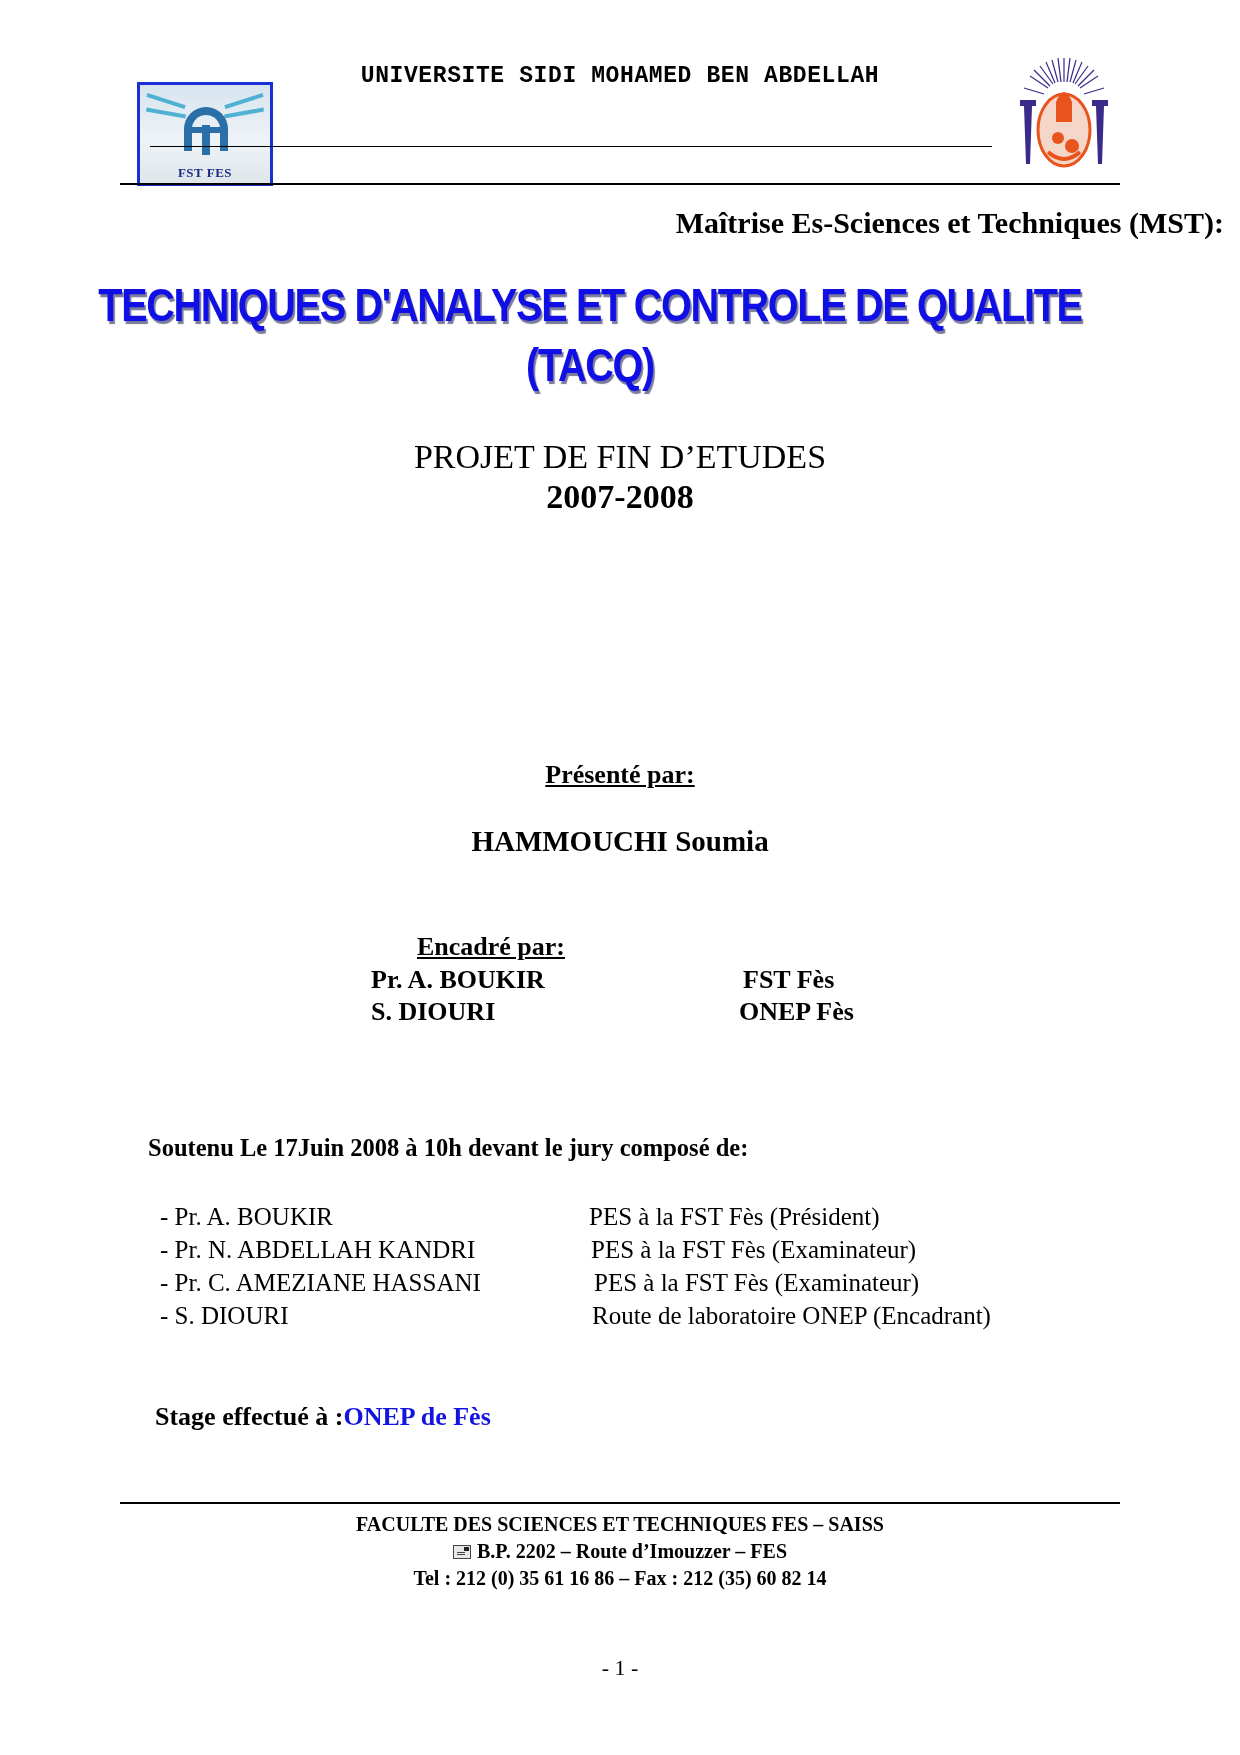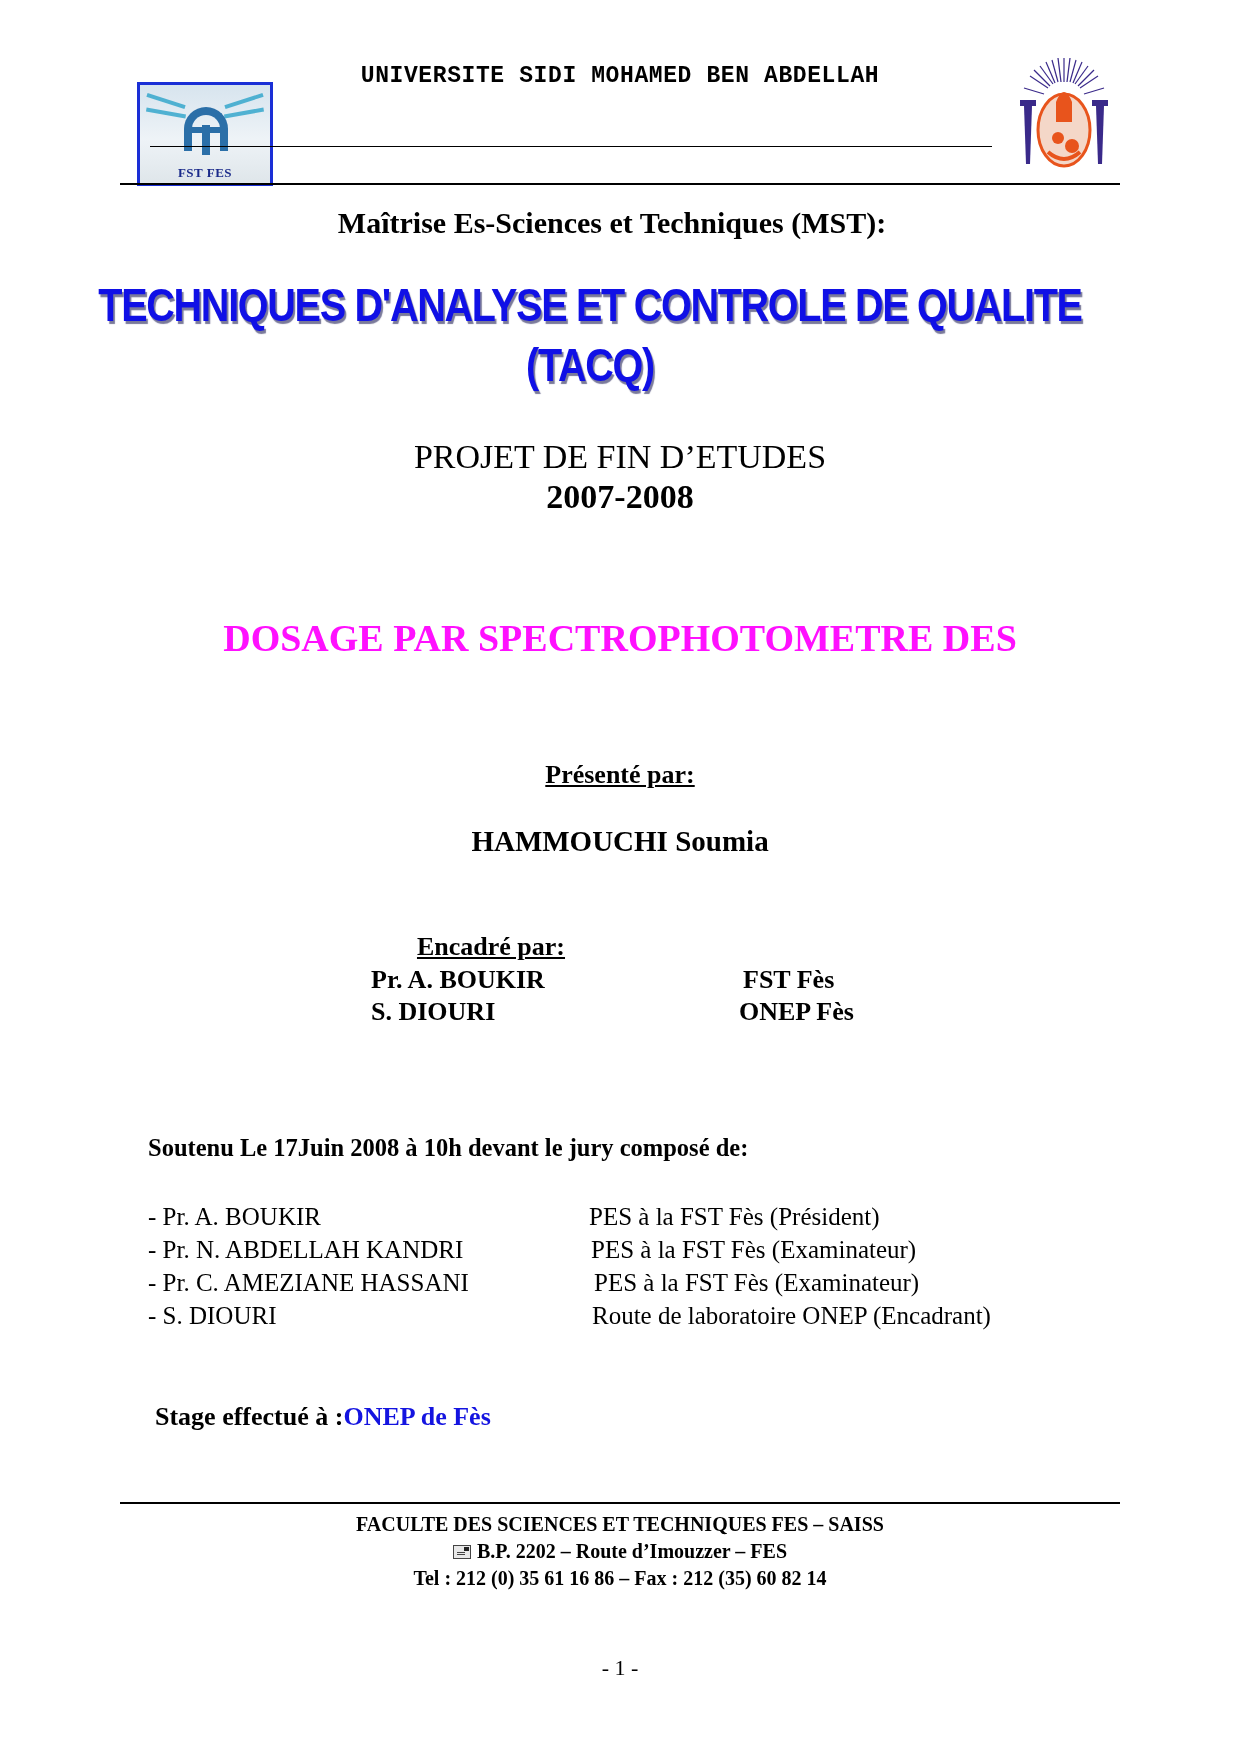--- a/index.html
+++ b/index.html
@@ -14,40 +14,40 @@
     .logo-left .bar { position: absolute; left: 50px; top: 42px; width: 32px; height: 6px; background: #2b6fa8; }
     .logo-left .fst-text { position: absolute; left: 0; right: 0; bottom: 2px; text-align: center; font-family: "Liberation Serif", serif; font-weight: bold; font-size: 13px; color: #1a2a8a; letter-spacing: 0.5px; }
 
     .uni-header { left: 300px; top: 60px; width: 640px; text-align: center; font-family: "Liberation Mono", monospace; font-weight: bold; font-size: 23px; line-height: 32px; letter-spacing: 0.6px; }
 
     .logo-right { left: 1018px; top: 52px; width: 92px; height: 118px; }
     .header-thin-rule { left: 150px; top: 146px; width: 842px; height: 1px; background: #000; }
     .header-thick-rule { left: 120px; top: 183px; width: 1000px; height: 2px; background: #000; }
 
     
-    .mst-title { left: 0; width: 1224px; top: 206px; text-align: center; font-weight: bold; font-size: 30px; }
+    .mst-title { left: 0; width: 1224px; top: 206px; text-align: right; font-weight: bold; font-size: 30px; }
     .program-title { left: 0; width: 1180px; top: 275px; text-align: center; font-family: "Liberation Sans", sans-serif; font-weight: bold; font-size: 46px; line-height: 60px; color: #1010e6; letter-spacing: -1.5px; transform: scaleX(0.86); transform-origin: 590px 0; text-shadow: 2px 3px 1px #7a7a9a; }
     .pfe-title { left: 0; width: 1240px; top: 437px; text-align: center; font-size: 34px; line-height: 40px; }
     .pfe-year { left: 0; width: 1240px; top: 477px; text-align: center; font-weight: bold; font-size: 34px; line-height: 40px; }
 
     .subject { left: 0; width: 1240px; top: 612px; text-align: center; font-weight: bold; font-size: 38px; line-height: 52px; color: #ff10ff; }
     .subject sub, .subject sup { font-size: 24px; }
 
     .presented-label { left: 0; width: 1240px; top: 760px; text-align: center; font-weight: bold; font-size: 26px; text-decoration: underline; }
     .student-name { left: 0; width: 1240px; top: 825px; text-align: center; font-weight: bold; font-size: 29px; }
 
     .supervised-label { left: 0; width: 982px; top: 932px; text-align: center; font-weight: bold; font-size: 26px; text-decoration: underline; }
     .sup-row { left: 371px; width: 520px; font-weight: bold; font-size: 26px; line-height: 32px; }
     .sup-row .n { position: absolute; left: 0; }
     .sup-row .o { position: absolute; left: 368px; }
 
     .defense-line { left: 148px; top: 1134px; font-weight: bold; font-size: 24.5px; }
 
     .jury-row { left: 148px; width: 940px; font-size: 25px; line-height: 33px; }
-    .jury-row .n { position: absolute; left: 0; }
+    .jury-row .n { position: absolute; left: 12px; }
     .jury-row .r { position: absolute; }
 
     .internship { left: 155px; top: 1402px; font-weight: bold; font-size: 26px; }
     .internship .lab { }
     .internship .place { color: #1414e0; }
 
     
     .footer-rule { left: 120px; top: 1502px; width: 1000px; height: 2px; background: #000; }
     .footer-block { left: 0; width: 1240px; top: 1511px; text-align: center; font-weight: bold; font-size: 20px; line-height: 27px; }
     .mail-icon { display: inline-block; width: 16px; height: 12px; border: 1px solid #444; background: #e8e8e8; vertical-align: -1px; position: relative; margin-right: 6px; }
@@ -112,21 +112,20 @@
 
 <div class="abs program-title">
   <div>TECHNIQUES D'ANALYSE ET CONTROLE DE QUALITE</div>
   <div>(TACQ)</div>
 </div>
 
 <div class="abs pfe-title">PROJET DE FIN D’ETUDES</div>
 <div class="abs pfe-year">2007-2008</div>
 
 <div class="abs subject">
-  <div>DOSAGE PAR SPECTROPHOTOMETRE DES</div>
 </div>
 
 <div class="abs presented-label">Présenté par:</div>
 <div class="abs student-name">HAMMOUCHI Soumia</div>
 
 <div class="abs supervised-label">Encadré par:</div>
 <div class="abs sup-row" style="top:964px;">
   <span class="n">Pr. A. BOUKIR</span>
   <span class="o" style="left:372px;">FST Fès</span>
 </div>

